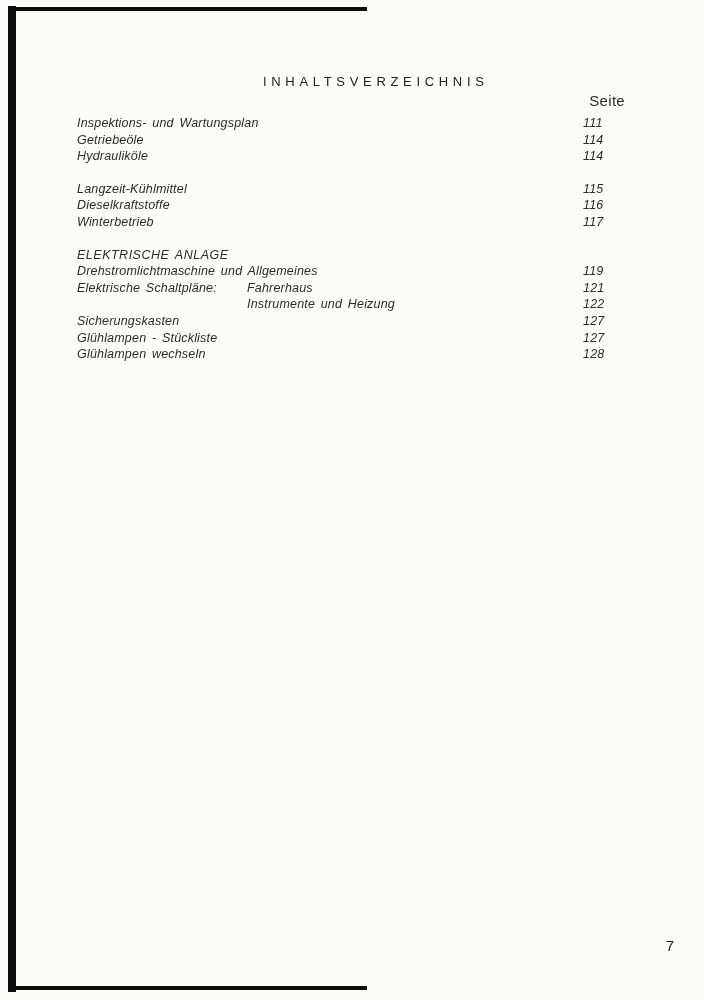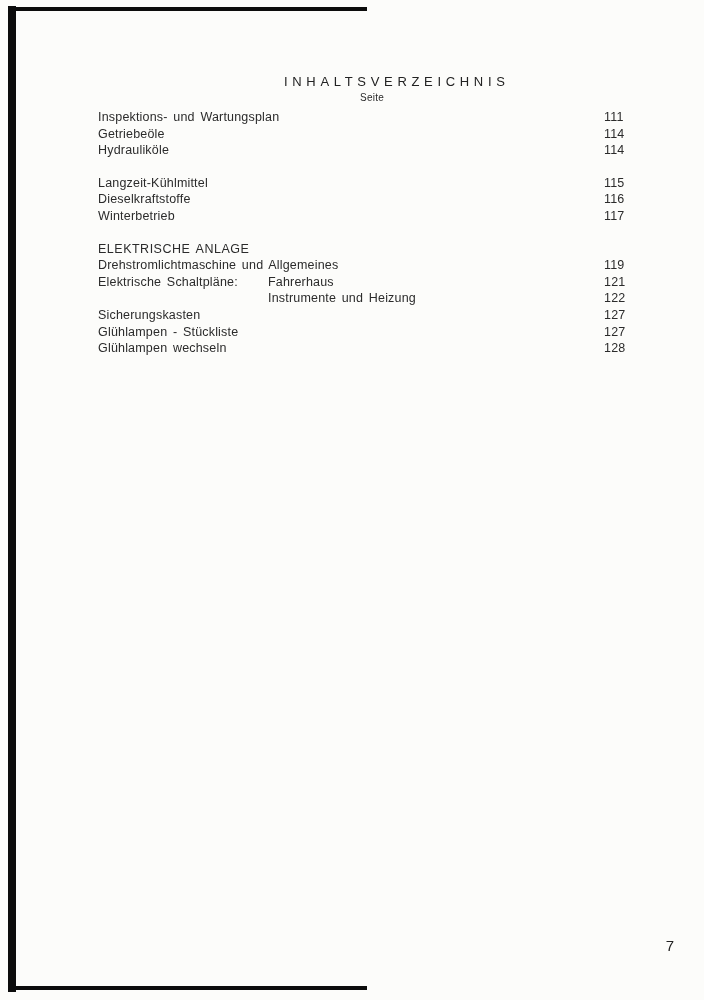--- a/index.html
+++ b/index.html
@@ -38,34 +38,34 @@
   .edge-bottom {
     position: absolute;
     left: 10px;
     top: 986px;
     width: 357px;
     height: 4px;
     background: #0c0c0c;
   }
   .content {
     position: absolute;
-    left: 98px;
+    left: 77px;
     top: 74px;
     width: 548px; 
   }
   .doc-title {
     font-size: 13px;
     letter-spacing: 0.36em;
     color: #222;
     padding-left: 186px;
     white-space: nowrap;
   }
   .seite {
-    text-align: center;
-    font-size: 10px;
+    text-align: right;
+    font-size: 15px;
     margin-top: 3px;
     letter-spacing: 0.02em;
   }
   .toc {
     margin-top: 6px;
   }
   .toc-group {
     margin-bottom: 16px;
   }
   .toc-group.last {
@@ -73,20 +73,21 @@
   }
   .row {
     display: flex;
     justify-content: space-between;
     align-items: baseline;
     font-size: 12.5px;
     line-height: 16.6px;
     letter-spacing: 0.015em;
     word-spacing: 2px;
     white-space: nowrap;
+    font-style: italic;
   }
   .row .lbl {
     flex: 1 1 auto;
     overflow: hidden;
   }
   .row .pg {
     flex: 0 0 42px;
     text-align: left;
   }
   .row.heading .lbl {

